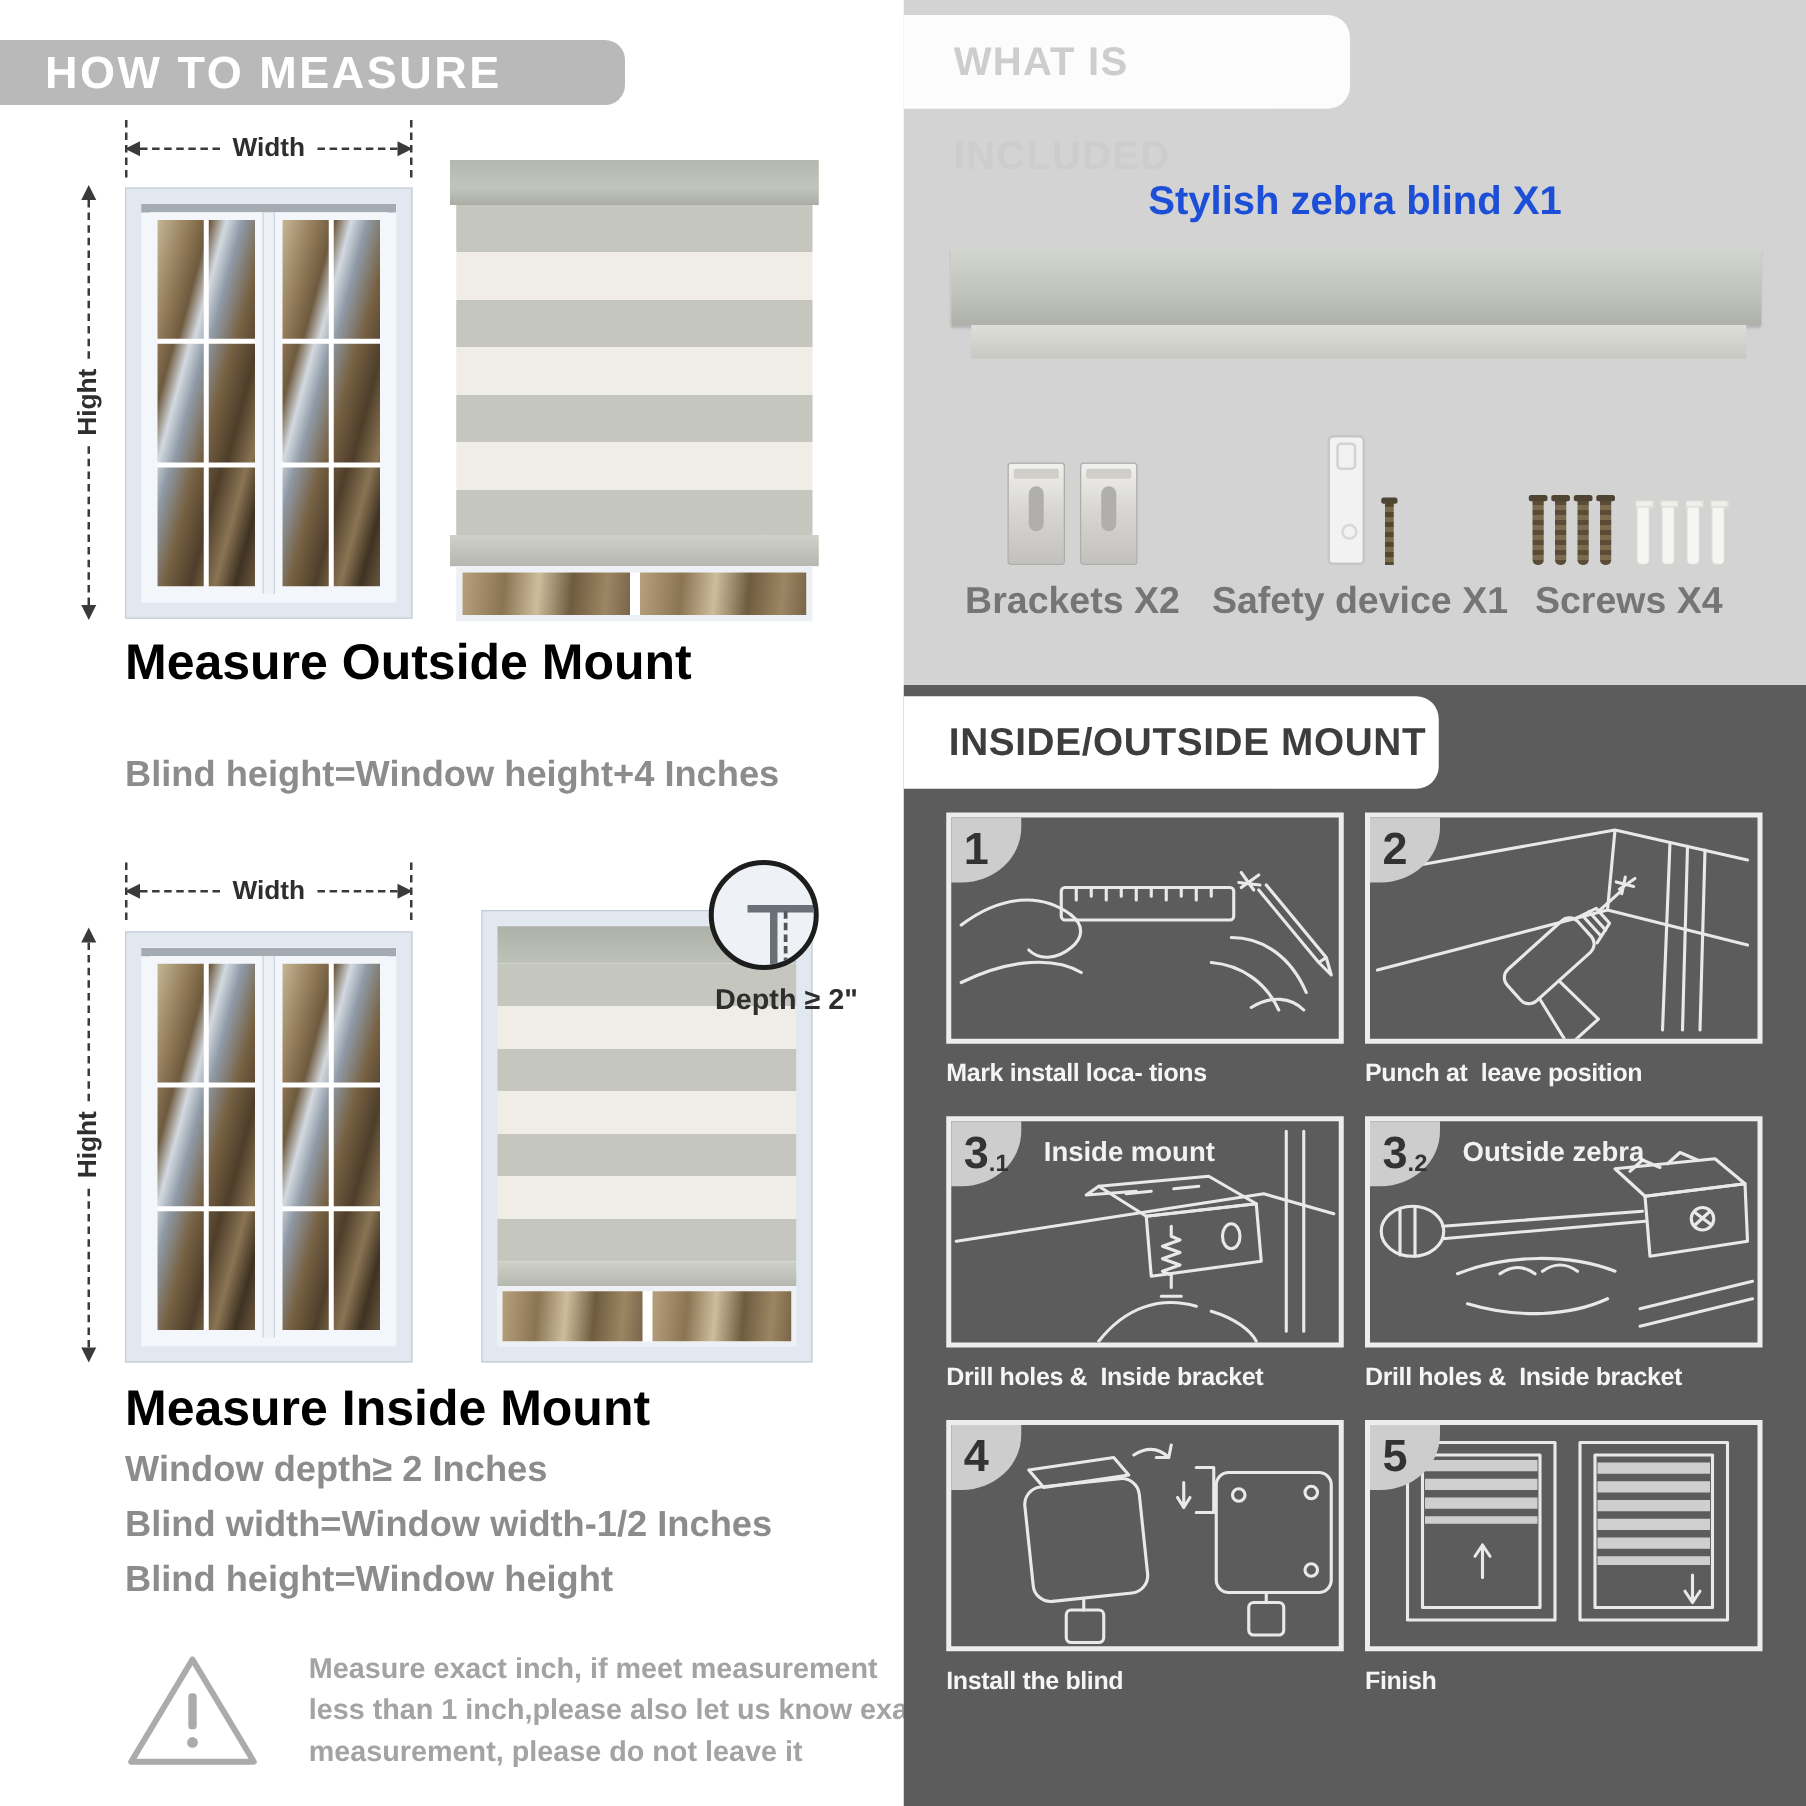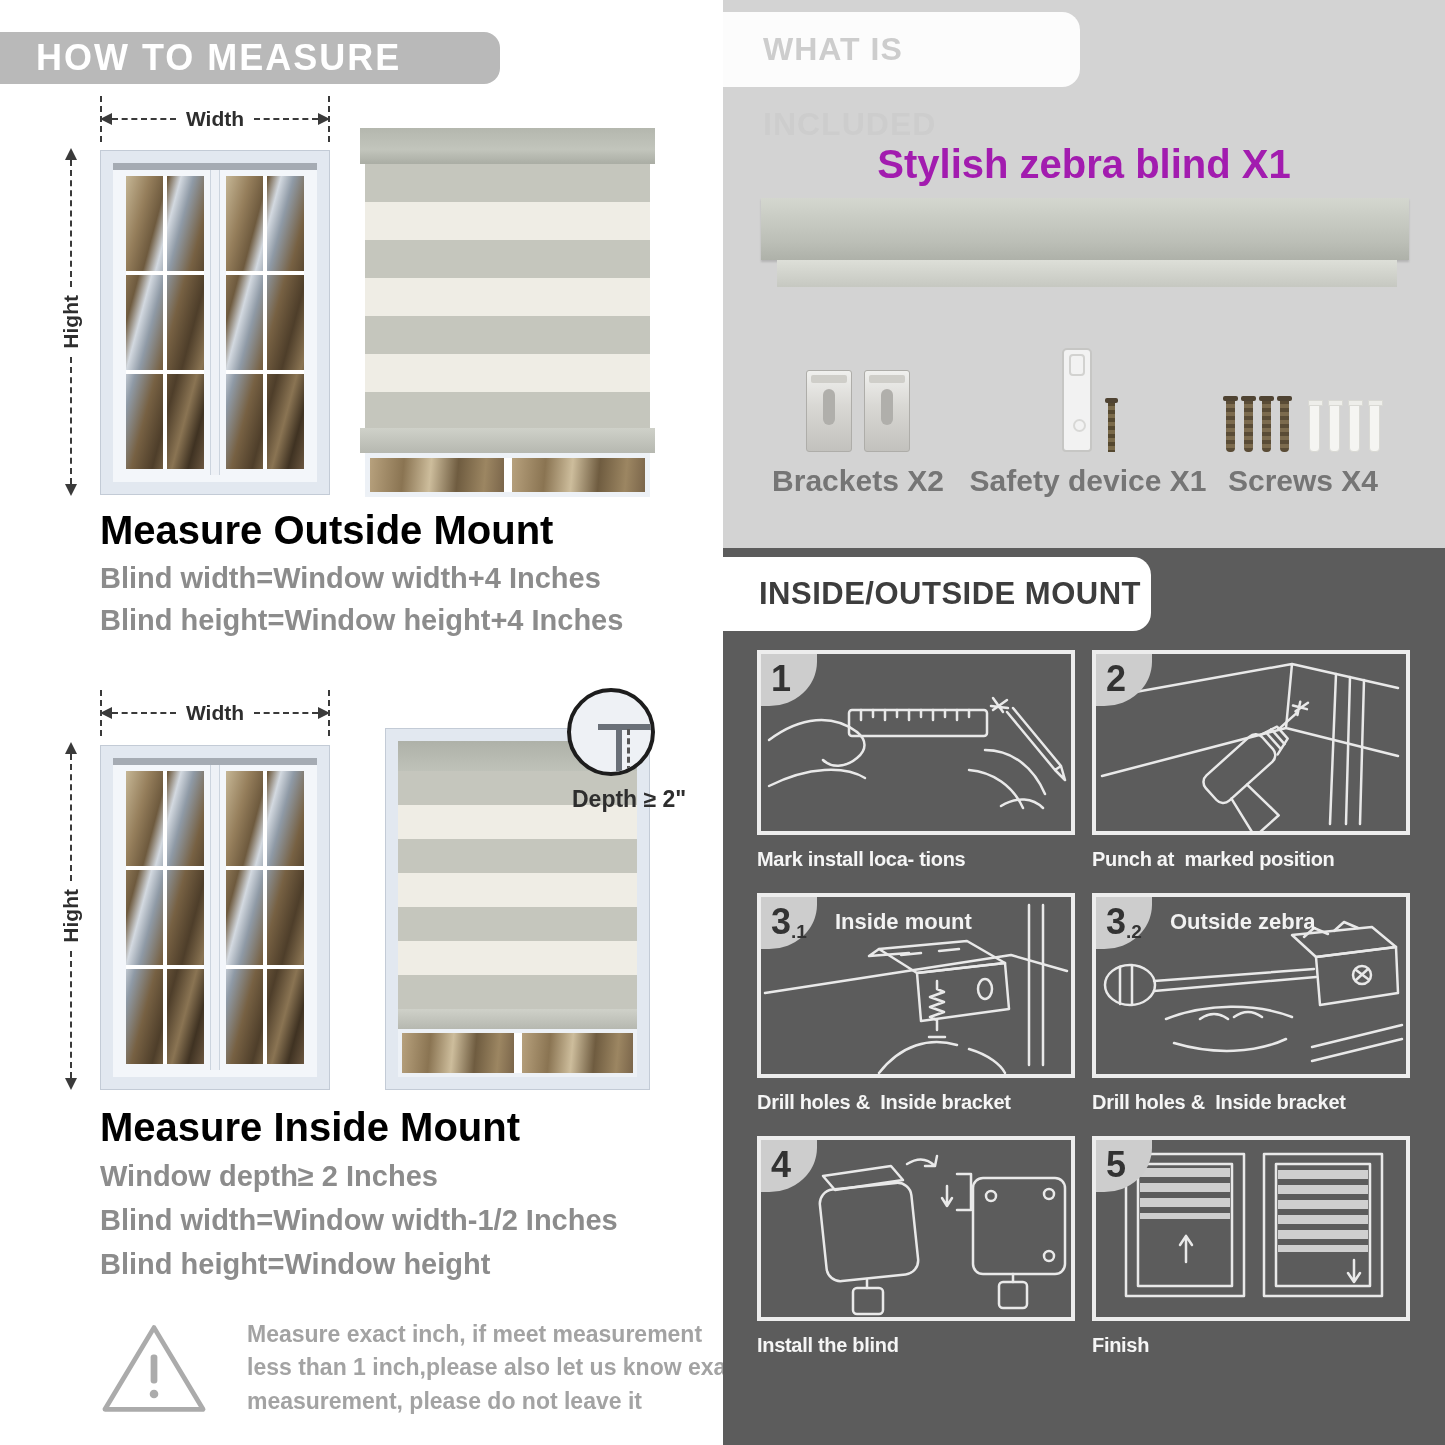--- a/index.html
+++ b/index.html
@@ -68,21 +68,21 @@
 
   .warn-row { position:absolute; display:flex; align-items:center; gap:34px; }
   .warn-text { width:500px; font-size:23px; font-weight:600; color:#a3a3a3; line-height:1.45; }
 
   
   .right-top { position:absolute; left:723px; top:0; width:722px; height:548px; background:#d3d3d3; }
   .bar-included { position:absolute; left:0; top:12px; width:357px; height:75px; background:#fcfcfc;
     border-radius:0 18px 18px 0; color:#cdcdcd; font-weight:bold; font-size:32px; letter-spacing:1px;
     line-height:75px; padding-left:40px; }
   .product-title { position:absolute; left:0; top:142px; width:100%; text-align:center;
-    font-size:40px; font-weight:bold; color:#a21caf; }
+    font-size:32px; font-weight:bold; color:#1d4ed8; }
   .hr-main { position:absolute; left:38px; top:198px; width:648px; height:62px;
     background:linear-gradient(180deg,#d4d7cf,#bcbfb7 70%,#aeb1a9); box-shadow:0 2px 2px rgba(0,0,0,.15); }
   .hr-sub { position:absolute; left:54px; top:260px; width:620px; height:27px;
     background:linear-gradient(180deg,#dddfd8,#c6c8c1); }
   .grp { position:absolute; top:330px; height:168px; display:flex; flex-direction:column; align-items:center; justify-content:flex-end; }
   .grp-label { font-size:30px; font-weight:bold; color:#757575; white-space:nowrap; margin-top:12px; }
   .grp-imgs { display:flex; align-items:flex-end; gap:12px; }
   .bracket { width:46px; height:82px; border:1px solid #aeada9; border-radius:3px; position:relative;
     background:linear-gradient(180deg,#f0f0ee 0%,#d8d7d3 45%,#c2c1bd 100%); }
   .bracket::before { content:""; position:absolute; left:4px; right:4px; top:4px; height:8px; background:#cfcec9; border-radius:2px; }
@@ -170,21 +170,20 @@
     <div class="b-head"></div>
     <div class="b-body"></div>
     <div class="b-bot"></div>
     <div class="b-win">
       <div class="b-pane"></div>
       <div class="b-pane"></div>
     </div>
   </div>
 
   <div class="m-title" style="left:100px; top:508px;">Measure Outside Mount</div>
-  <div class="m-line" style="left:100px; top:562px;">Blind width=Window width+4 Inches</div>
   <div class="m-line" style="left:100px; top:604px;">Blind height=Window height+4 Inches</div>
 
   <div class="hmeas" style="left:100px; top:702px; width:230px;">
     <span class="ext l"></span>
     <span class="tri-l"></span>
     <span class="dash"></span>
     <span class="lbl">Width</span>
     <span class="dash"></span>
     <span class="tri-r"></span>
     <span class="ext r"></span>
@@ -336,21 +335,21 @@
               <path d="M198 106 h24"></path>
               <path d="M224 98l8 12 M232 100l-11 8 M222 104l15 2"></path>
             </g>
           </svg>
           <div class="badge">
             <span class="num">2</span>
             <span class="sub"></span>
           </div>
           <div class="stitle"></div>
         </div>
-        <div class="cap">Punch at  marked position</div>
+        <div class="cap">Punch at  leave position</div>
       </div>
 
       <div class="step">
         <div class="sbox">
           <svg class="art" viewBox="0 0 310 177">
             <path d="M4 96 L250 58 M250 58 L306 74"></path>
             <path d="M268 8 v160 M282 8 v160"></path>
             <path d="M118 52 L206 44 L244 66 L156 76 Z"></path>
             <path d="M156 76 L244 66 L248 112 L160 124 Z"></path>
             <path d="M140 58 l20 -2 M178 54 l20 -2"></path>

